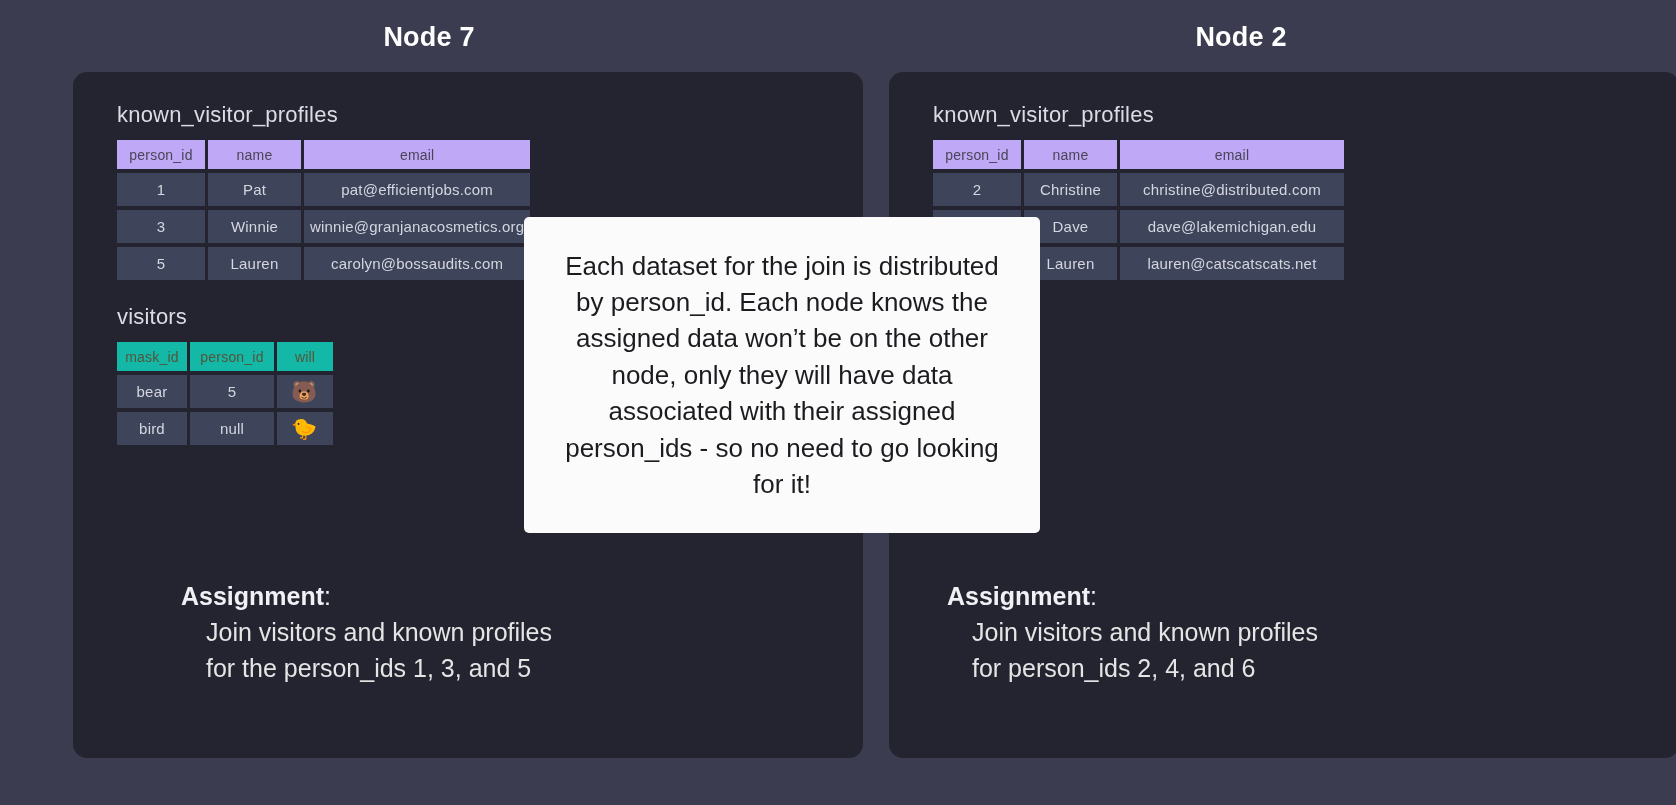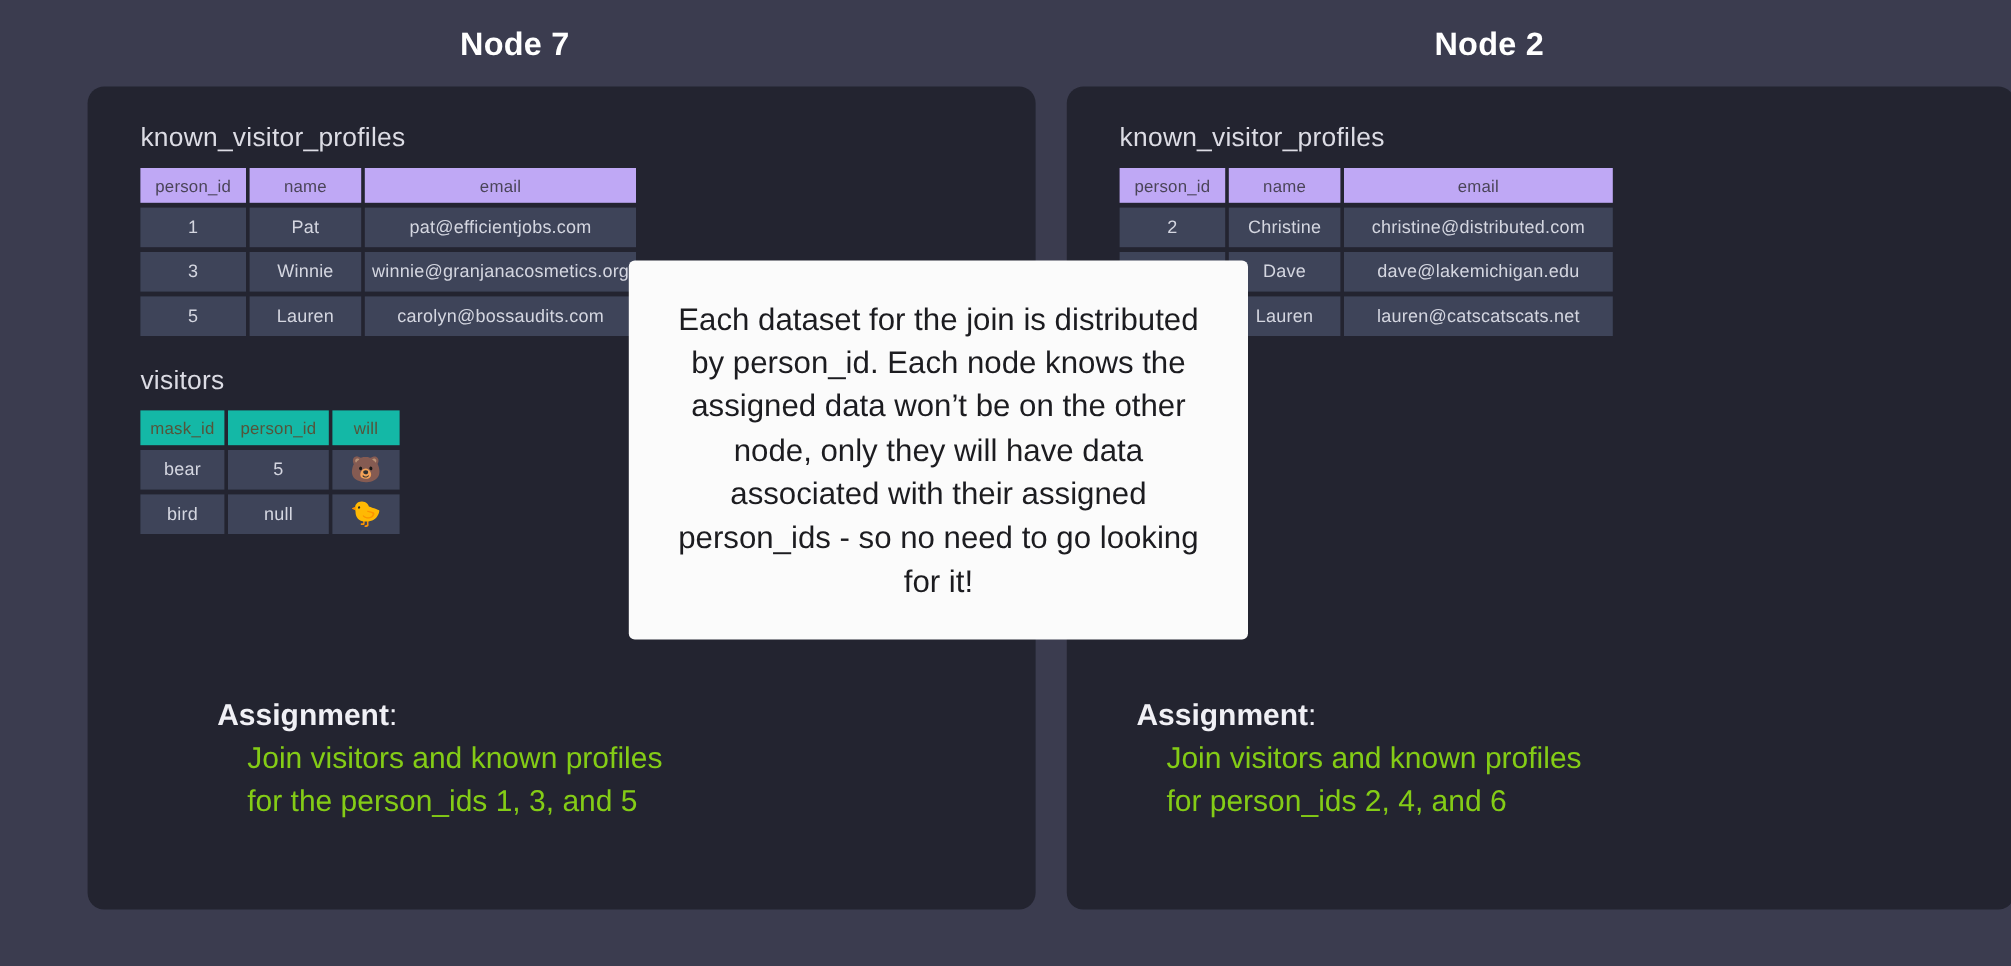--- a/index.html
+++ b/index.html
@@ -112,21 +112,21 @@
   #assignment-node-2 { left: 58px; }
   .assignment-head {
     font-size: 25px;
     font-weight: normal;
     color: #f0f0f5;
     line-height: 1.42;
   }
   .assignment-head b { font-weight: bold; }
   .assignment-body {
     font-size: 25px;
-    color: #84cc16;
+    color: #e5e5e5;
     line-height: 1.44;
     padding-left: 25px;
     font-weight: 300;
   }
 
   
   .tooltip {
     position: absolute;
     left: 524px;
     top: 217px;

